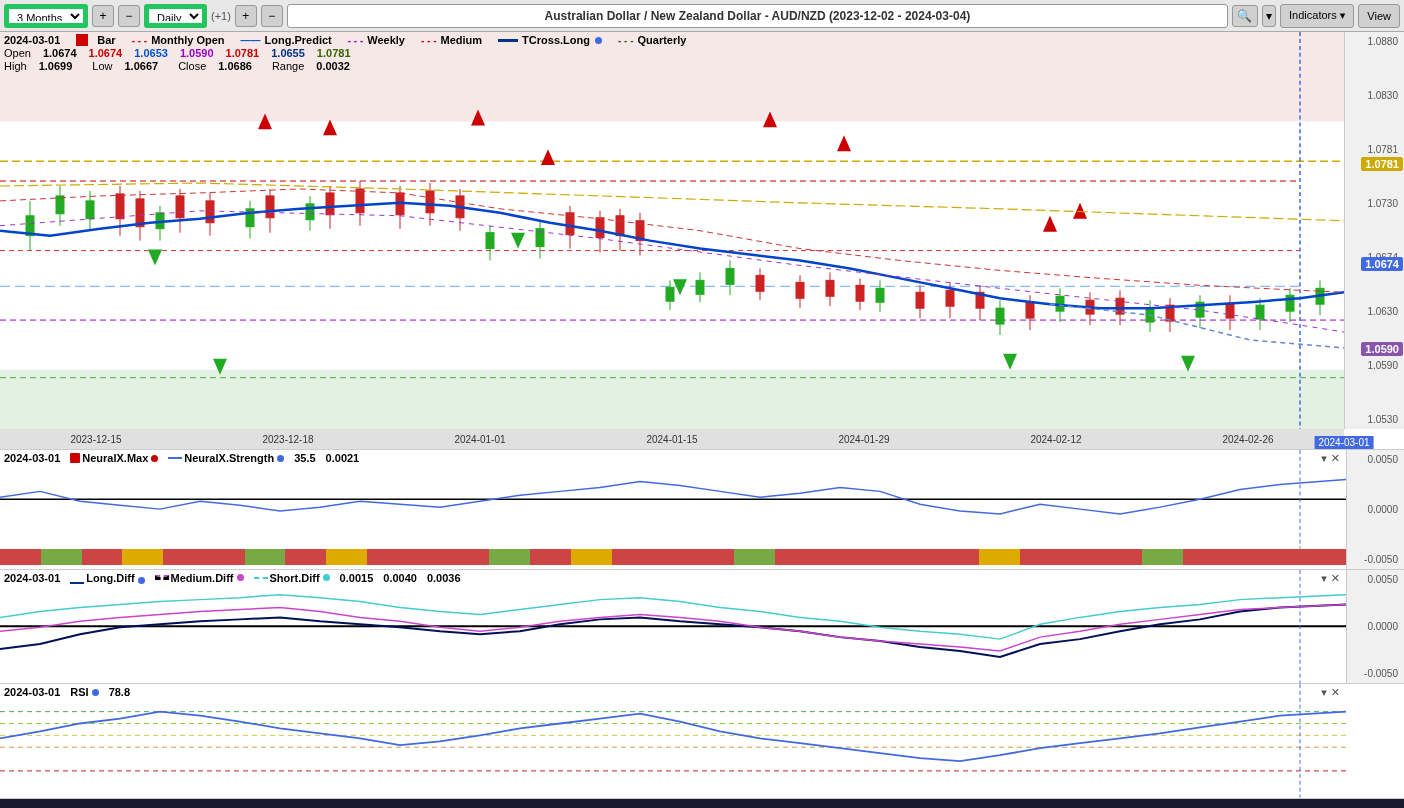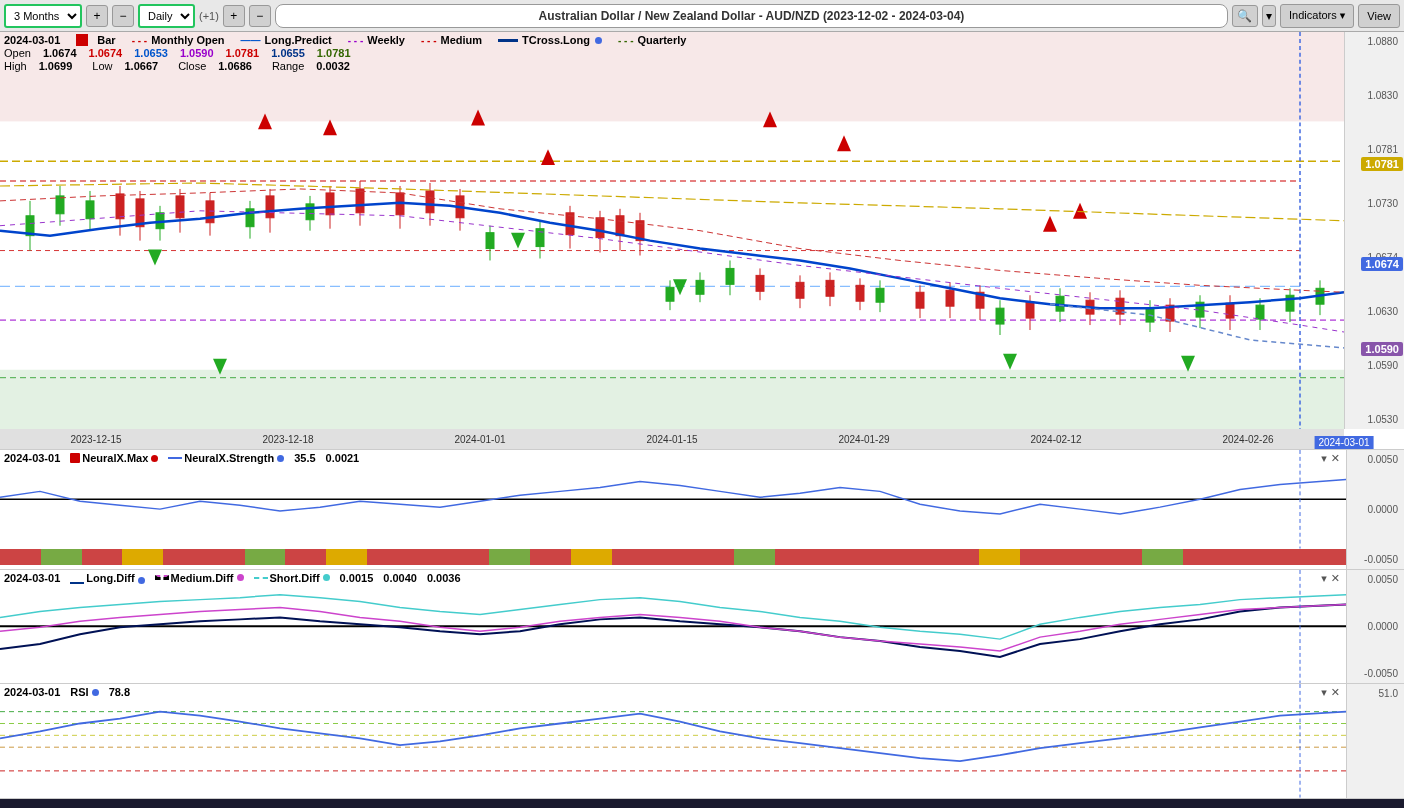--- a/index.html
+++ b/index.html
@@ -18,21 +18,21 @@
       display: flex;
       align-items: center;
       background: #e8e8e8;
       border-bottom: 1px solid #aaa;
       height: 32px;
       padding: 0 4px;
       gap: 4px;
     }
     .toolbar-select {
       background: white;
-      border: 2px solid #22c55e;
+      border: 5px solid #22c55e;
       border-radius: 3px;
       padding: 2px 4px;
       font-size: 11px;
       height: 24px;
     }
     .toolbar-btn {
       background: #d0d0d0;
       border: 1px solid #999;
       border-radius: 3px;
       width: 22px;
@@ -41,21 +41,21 @@
       font-size: 12px;
       display: flex;
       align-items: center;
       justify-content: center;
     }
     #title-bar {
       flex: 1;
       text-align: center;
       background: white;
       border: 1px solid #999;
-      border-radius: 8px;
+      border-radius: 3px;
       padding: 2px 8px;
       font-size: 12px;
       font-weight: bold;
       color: #333;
       height: 24px;
       line-height: 18px;
     }
     #indicators-btn {
       background: #d0d0d0;
       border: 1px solid #999;
@@ -662,18 +662,15 @@
       <line x1="0" y1="40" x2="1346" y2="40" stroke="#88cc44" stroke-width="1" stroke-dasharray="5,4"></line>
       <line x1="0" y1="52" x2="1346" y2="52" stroke="#cccc44" stroke-width="1" stroke-dasharray="5,4"></line>
       <line x1="0" y1="64" x2="1346" y2="64" stroke="#cc9944" stroke-width="1" stroke-dasharray="5,4"></line>
       <line x1="0" y1="88" x2="1346" y2="88" stroke="#cc2222" stroke-width="1" stroke-dasharray="5,4"></line>
 
       <polyline points="0,55 40,48 80,40 120,35 160,28 200,32 240,38 280,45 320,50 360,55 400,62 440,58 480,52 520,45 560,40 600,35 640,30 680,38 720,48 760,55 800,60 840,65 880,70 920,75 960,78 1000,72 1040,65 1080,60 1120,55 1160,50 1200,44 1240,38 1280,32 1346,28" fill="none" stroke="#4169e1" stroke-width="1.8"></polyline>
 
       <line x1="1300" y1="0" x2="1300" y2="115" stroke="#4169e1" stroke-width="1" stroke-dasharray="4,3"></line>
     </svg>
 
-    <div class="y-axis-sub">
-      <span class="y-label">51.0</span>
-    </div>
   </div>
 
 </div>
 
 </body></html>

